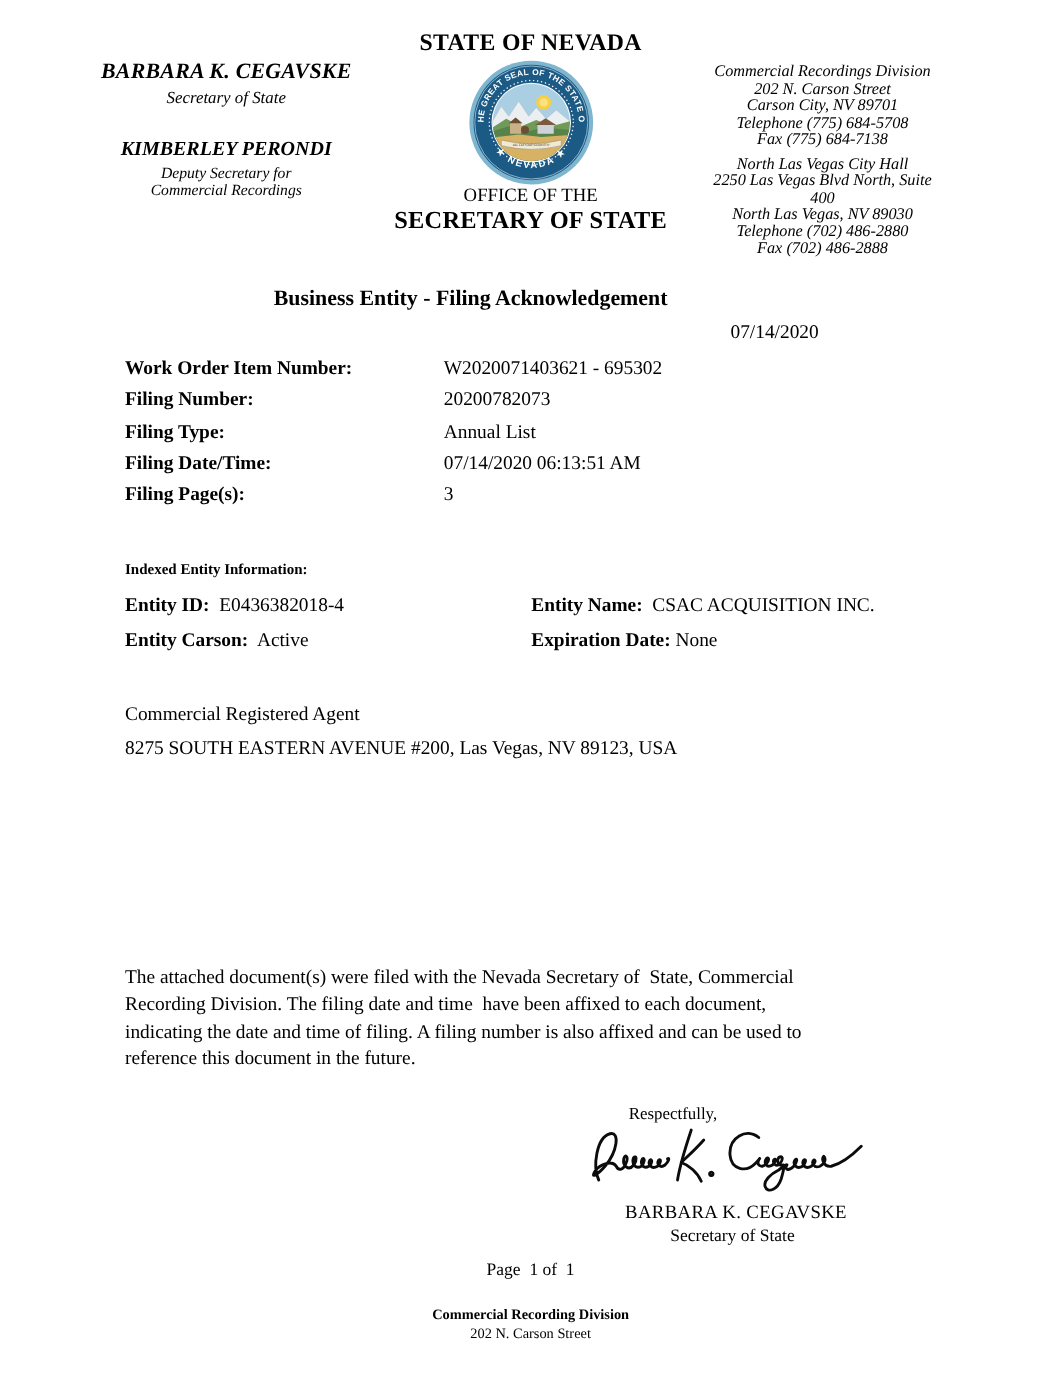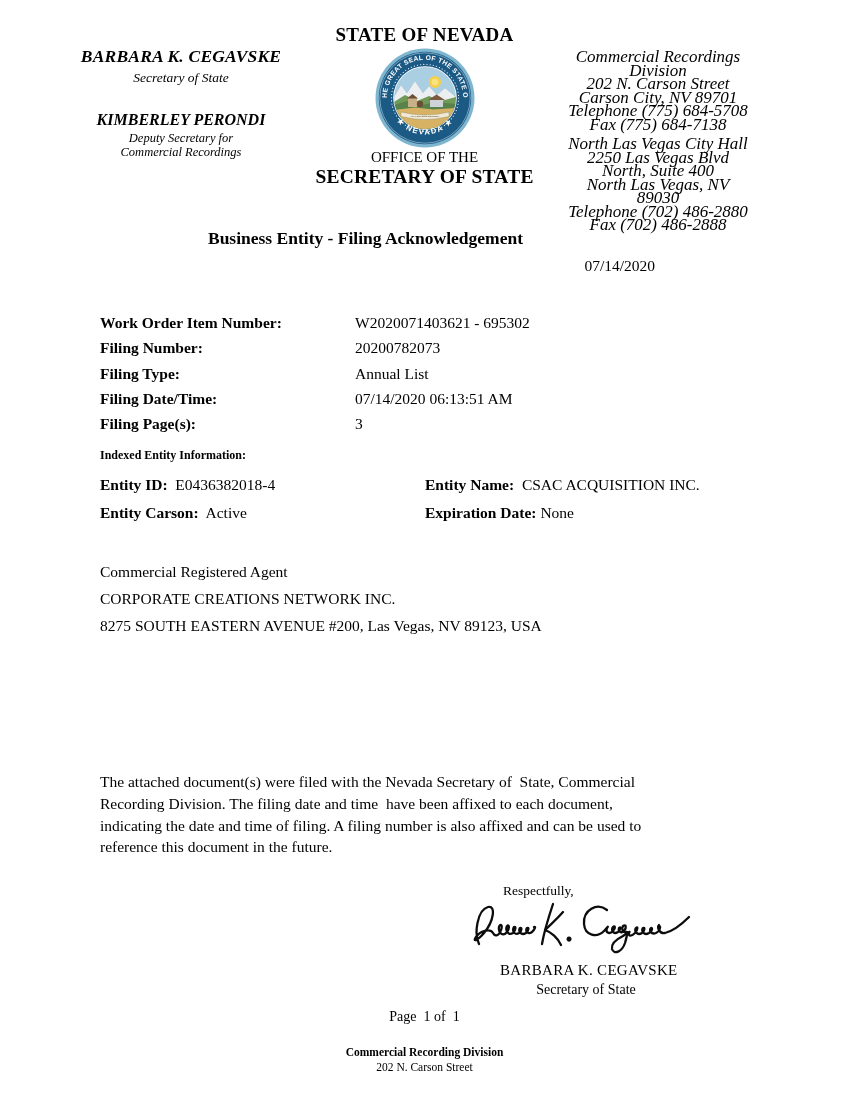--- a/index.html
+++ b/index.html
@@ -20,30 +20,30 @@
 
   
   .hdr-center { left:302px; top:24px; width:245px; text-align:center; }
   .state-title { font-size:19px; font-weight:bold; letter-spacing:.3px; }
   .seal-wrap { width:100px; height:100px; margin:2px auto 0 auto; }
   .office-1 { font-size:15px; font-weight:normal; margin-top:1px; }
   .office-2 { font-size:19.5px; font-weight:bold; letter-spacing:.2px; }
 
   
   .hdr-right { left:565px; top:50px; width:186px; text-align:center;
-               font-style:italic; font-size:17px; line-height:13.5px; }
+               font-style:italic; font-size:13px; line-height:13.5px; }
   .hdr-right .blk2 { margin-top:6px; }
 
   
-  .doc-title { left:5px; top:228px; width:721px; text-align:center;
+  .doc-title { left:16px; top:228px; width:721px; text-align:center;
                font-size:17.5px; font-weight:bold; }
   .doc-date { left:400px; top:257px; width:255px; text-align:right; font-size:15.5px; }
 
   
-  .filing { left:0; top:286px; width:673px;margin-top:28px; }
+  .filing { left:0; top:286px; width:673px; }
   .f-row { position:relative; height:25.3px; font-size:15.5px; }
   .f-label { position:absolute; left:100px; font-weight:bold; }
   .f-value { position:absolute; left:355px; }
 
   
   .idx-head { left:100px; top:448px; font-size:12px; font-weight:bold; }
   .idx-row { left:0; top:0; width:849px; font-size:15.5px; }
   .idx-row .cell-l { position:absolute; left:100px; }
   .idx-row .cell-r { position:absolute; left:425px; }
   .lbl { font-weight:bold; }
@@ -178,21 +178,20 @@
     <span class="cell-l"><span class="lbl">Entity ID:</span>&nbsp; <span>E0436382018-4</span></span>
     <span class="cell-r"><span class="lbl">Entity Name:</span>&nbsp; <span>CSAC ACQUISITION INC.</span></span>
   </div>
   <div class="abs idx-row row2">
     <span class="cell-l"><span class="lbl">Entity Carson:</span>&nbsp; <span>Active</span></span>
     <span class="cell-r"><span class="lbl">Expiration Date:</span> <span>None</span></span>
   </div>
 
   <div class="abs agent">
     <div>Commercial Registered Agent</div>
-    <div>CORPORATE CREATIONS NETWORK INC.</div>
     <div>8275 SOUTH EASTERN AVENUE #200, Las Vegas, NV 89123, USA</div>
   </div>
 
   <div class="abs body-par">
     <div class="body-line">The attached document(s) were filed with the Nevada Secretary of  State, Commercial</div>
     <div class="body-line">Recording Division. The filing date and time  have been affixed to each document,</div>
     <div class="body-line">indicating the date and time of filing. A filing number is also affixed and can be used to</div>
     <div class="body-line">reference this document in the future.</div>
   </div>
 

